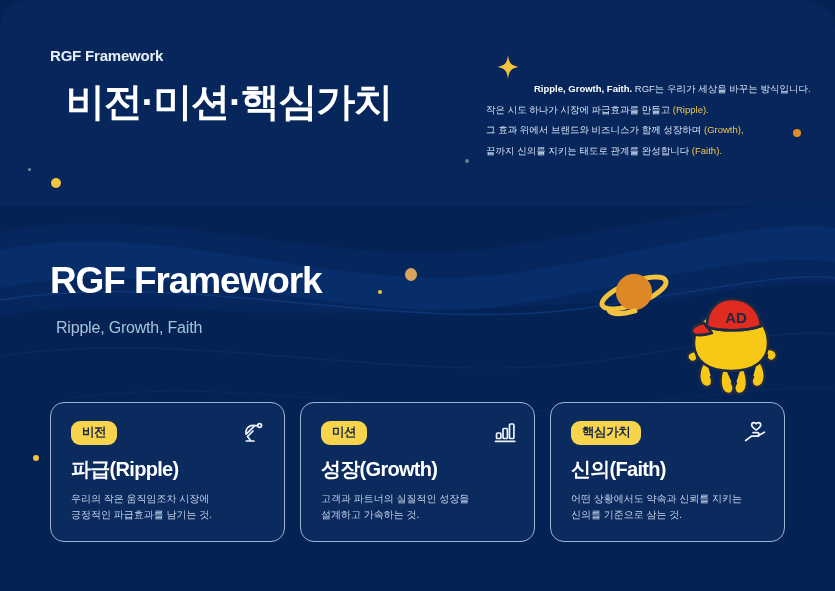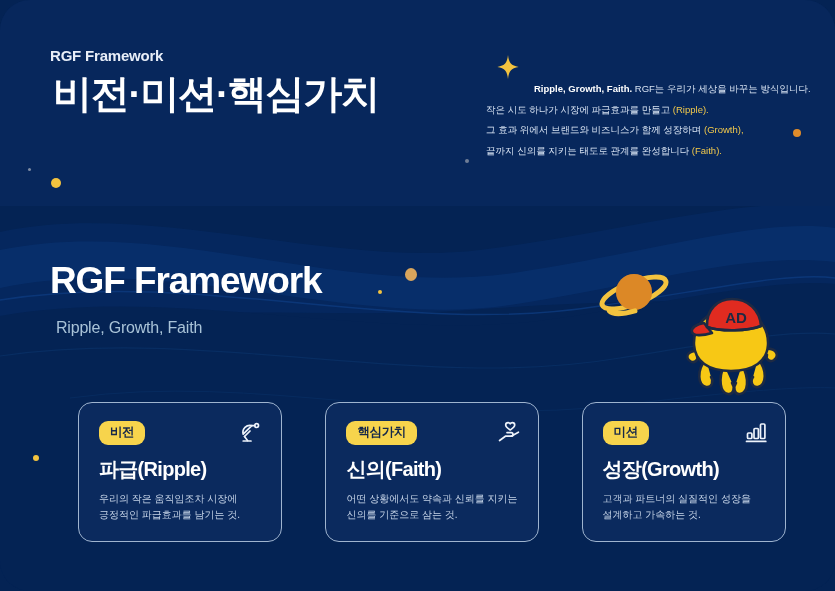--- a/index.html
+++ b/index.html
@@ -16,21 +16,21 @@
   .bg-waves{position:absolute;left:0;top:0;width:835px;height:591px;pointer-events:none;}
 
   
   .header{position:absolute;left:0;top:0;width:835px;height:206px;background:#07275c;}
   .header-inner{position:absolute;left:50px;top:47px;}
   .kicker{
     font-size:15px;font-weight:700;color:#e8eef8;letter-spacing:-.2px;margin:0 0 8px 0;
   }
   .hero-title{
     font-size:39px;font-weight:800;color:#ffffff;letter-spacing:-1.2px;
-    margin:3px;line-height:1.12;white-space:nowrap;
+    margin:16px;line-height:1.12;white-space:nowrap;
   }
 
   
   .lede{position:absolute;left:486px;top:82px;width:320px;}
   .lede p{margin:0 0 6px 0;font-size:9.5px;line-height:1.55;color:#d7e2f2;white-space:nowrap;}
   .lede p:last-child{margin-bottom:5px;}
   .lede .strong{font-weight:700;color:#ffffff;padding-left:48px;}
   .lede .tag{color:#f2c94c;}
 
   .sparkle{position:absolute;left:497px;top:55px;width:22px;height:24px;}
@@ -52,21 +52,20 @@
   .saturn{position:absolute;left:598px;top:265px;width:72px;height:56px;}
   
   .octo{position:absolute;left:676px;top:291px;width:110px;height:112px;}
 
   
   .cards{position:absolute;left:50px;top:402px;width:736px;height:140px;display:flex;gap:15px;}
   .card{
     position:relative;width:235px;height:140px;box-sizing:border-box;
     background:#0b2a5e;border:1.3px solid #9fb4cf;border-radius:14px;
     padding:18px 20px 0 20px;
-    margin-left:28px;
   }
   .badge{
     display:inline-block;background:#f7d44c;color:#16284a;
     font-size:12.5px;font-weight:800;letter-spacing:-.4px;
     padding:5px 11px 6px 11px;border-radius:9px;line-height:1;
   }
   .card-title{
     margin:13px 0 0 0;font-size:20px;font-weight:700;color:#ffffff;letter-spacing:-.7px;line-height:1.1;
   }
   .card-desc{margin:11px 0 0 0;font-size:10px;line-height:1.62;color:#c6d4e8;}
@@ -164,42 +163,42 @@
         <path d="M3.2 21 L11 21"></path>
       </svg>
       <h3 class="card-title">파급(Ripple)</h3>
       <p class="card-desc">
         <span>우리의 작은 움직임조차 시장에</span>
         <span>긍정적인 파급효과를 남기는 것.</span>
       </p>
     </div>
 
     <div class="card">
-      <span class="badge">핵심가치</span>
-      <svg class="card-icon" viewBox="0 0 24 24" fill="none" stroke="#eef3fb" stroke-width="1.7" stroke-linecap="round" stroke-linejoin="round" aria-hidden="true">
-        <path d="M15.3 2.6 c-.9 0-1.7 .5-2.1 1.2 c-.4-.7-1.2-1.2-2.1-1.2 c-1.3 0-2.4 1-2.4 2.4 c0 2 2.4 3.5 4.5 5 c2.1-1.5 4.5-3 4.5-5 c0-1.4-1.1-2.4-2.4-2.4 Z"></path>
-        <path d="M2.6 20.5 L8.4 16.2 L14.2 16.2 a1.8 1.8 0 0 0 0 -3.6 L10 12.6"></path>
-        <path d="M14.2 16.2 L21.4 12.2"></path>
-      </svg>
-      <h3 class="card-title">신의(Faith)</h3>
-      <p class="card-desc">
-        <span>어떤 상황에서도 약속과 신뢰를 지키는</span>
-        <span>신의를 기준으로 삼는 것.</span>
-      </p>
-    </div>
-
-    <div class="card">
       <span class="badge">미션</span>
       <svg class="card-icon" viewBox="0 0 24 24" fill="none" stroke="#eef3fb" stroke-width="1.7" stroke-linecap="round" stroke-linejoin="round" aria-hidden="true">
         <rect x="3.5" y="13" width="4.4" height="5.5" rx="1"></rect>
         <rect x="10" y="8.5" width="4.4" height="10" rx="1"></rect>
         <rect x="16.5" y="4" width="4.4" height="14.5" rx="1"></rect>
         <path d="M2.5 21.4 L21.8 21.4"></path>
       </svg>
       <h3 class="card-title">성장(Growth)</h3>
       <p class="card-desc">
         <span>고객과 파트너의 실질적인 성장을</span>
         <span>설계하고 가속하는 것.</span>
       </p>
     </div>
 
+    <div class="card">
+      <span class="badge">핵심가치</span>
+      <svg class="card-icon" viewBox="0 0 24 24" fill="none" stroke="#eef3fb" stroke-width="1.7" stroke-linecap="round" stroke-linejoin="round" aria-hidden="true">
+        <path d="M15.3 2.6 c-.9 0-1.7 .5-2.1 1.2 c-.4-.7-1.2-1.2-2.1-1.2 c-1.3 0-2.4 1-2.4 2.4 c0 2 2.4 3.5 4.5 5 c2.1-1.5 4.5-3 4.5-5 c0-1.4-1.1-2.4-2.4-2.4 Z"></path>
+        <path d="M2.6 20.5 L8.4 16.2 L14.2 16.2 a1.8 1.8 0 0 0 0 -3.6 L10 12.6"></path>
+        <path d="M14.2 16.2 L21.4 12.2"></path>
+      </svg>
+      <h3 class="card-title">신의(Faith)</h3>
+      <p class="card-desc">
+        <span>어떤 상황에서도 약속과 신뢰를 지키는</span>
+        <span>신의를 기준으로 삼는 것.</span>
+      </p>
+    </div>
+
   </div>
 </div>
 
 </body></html>

